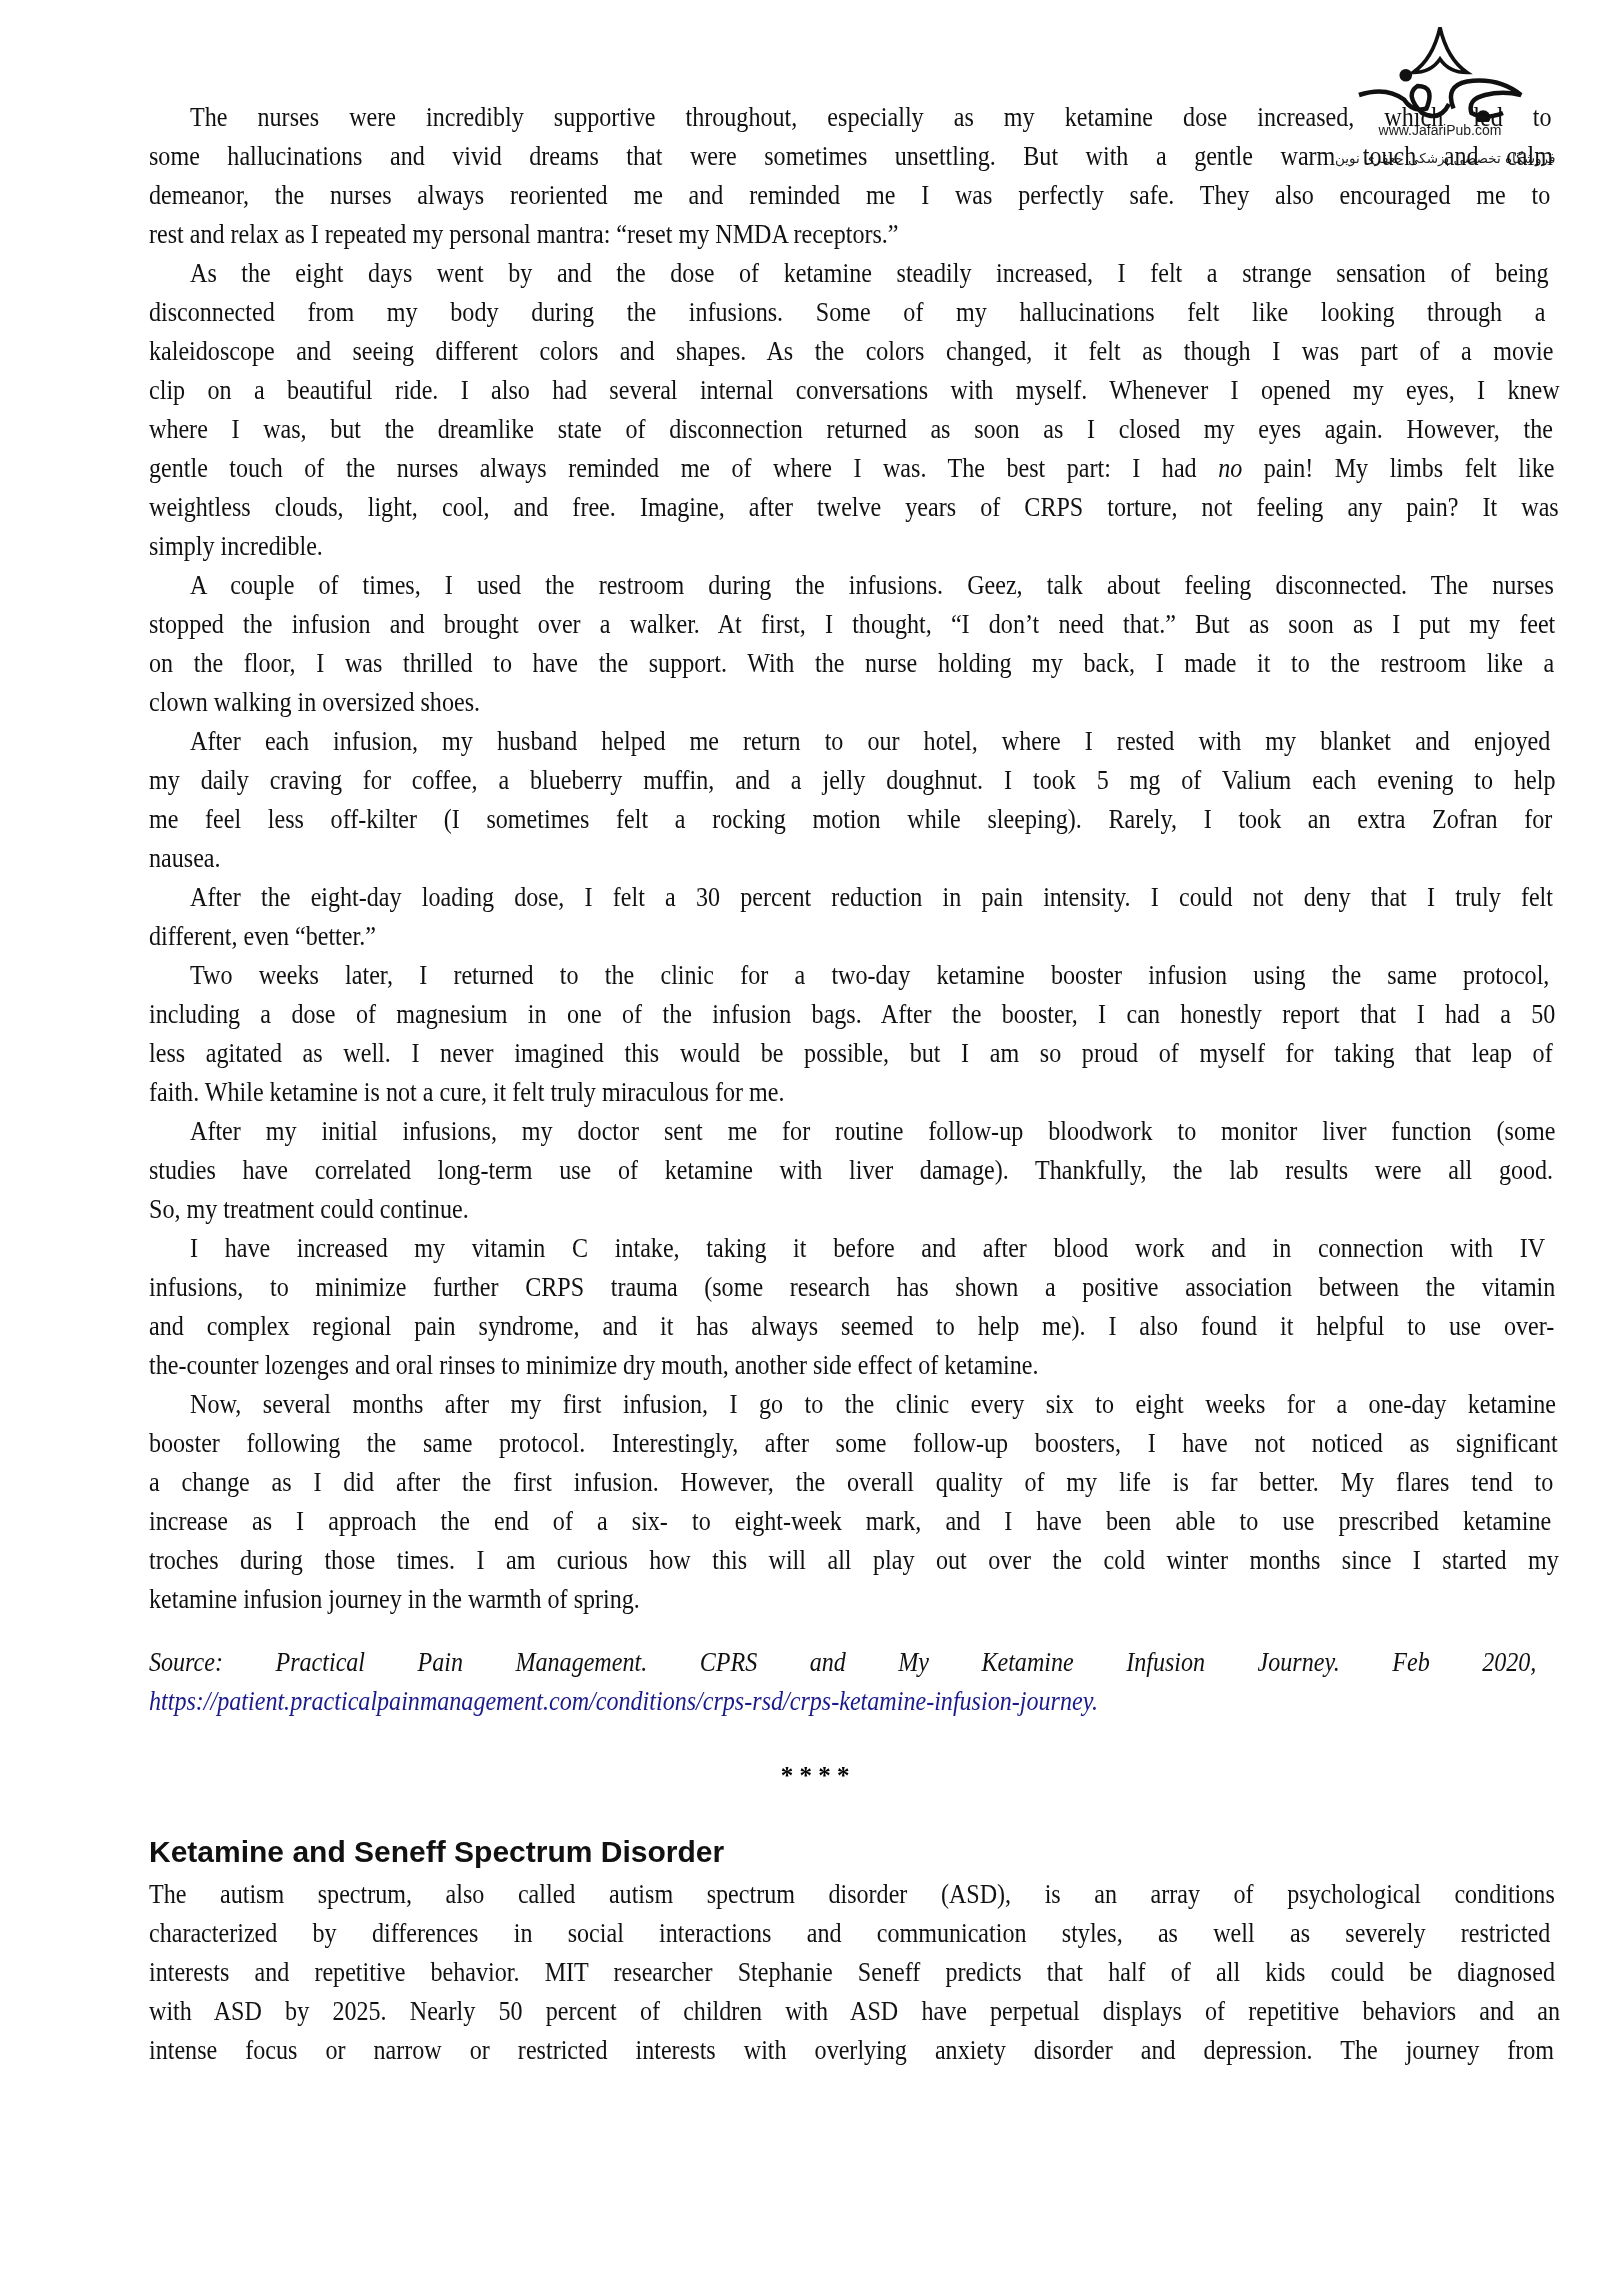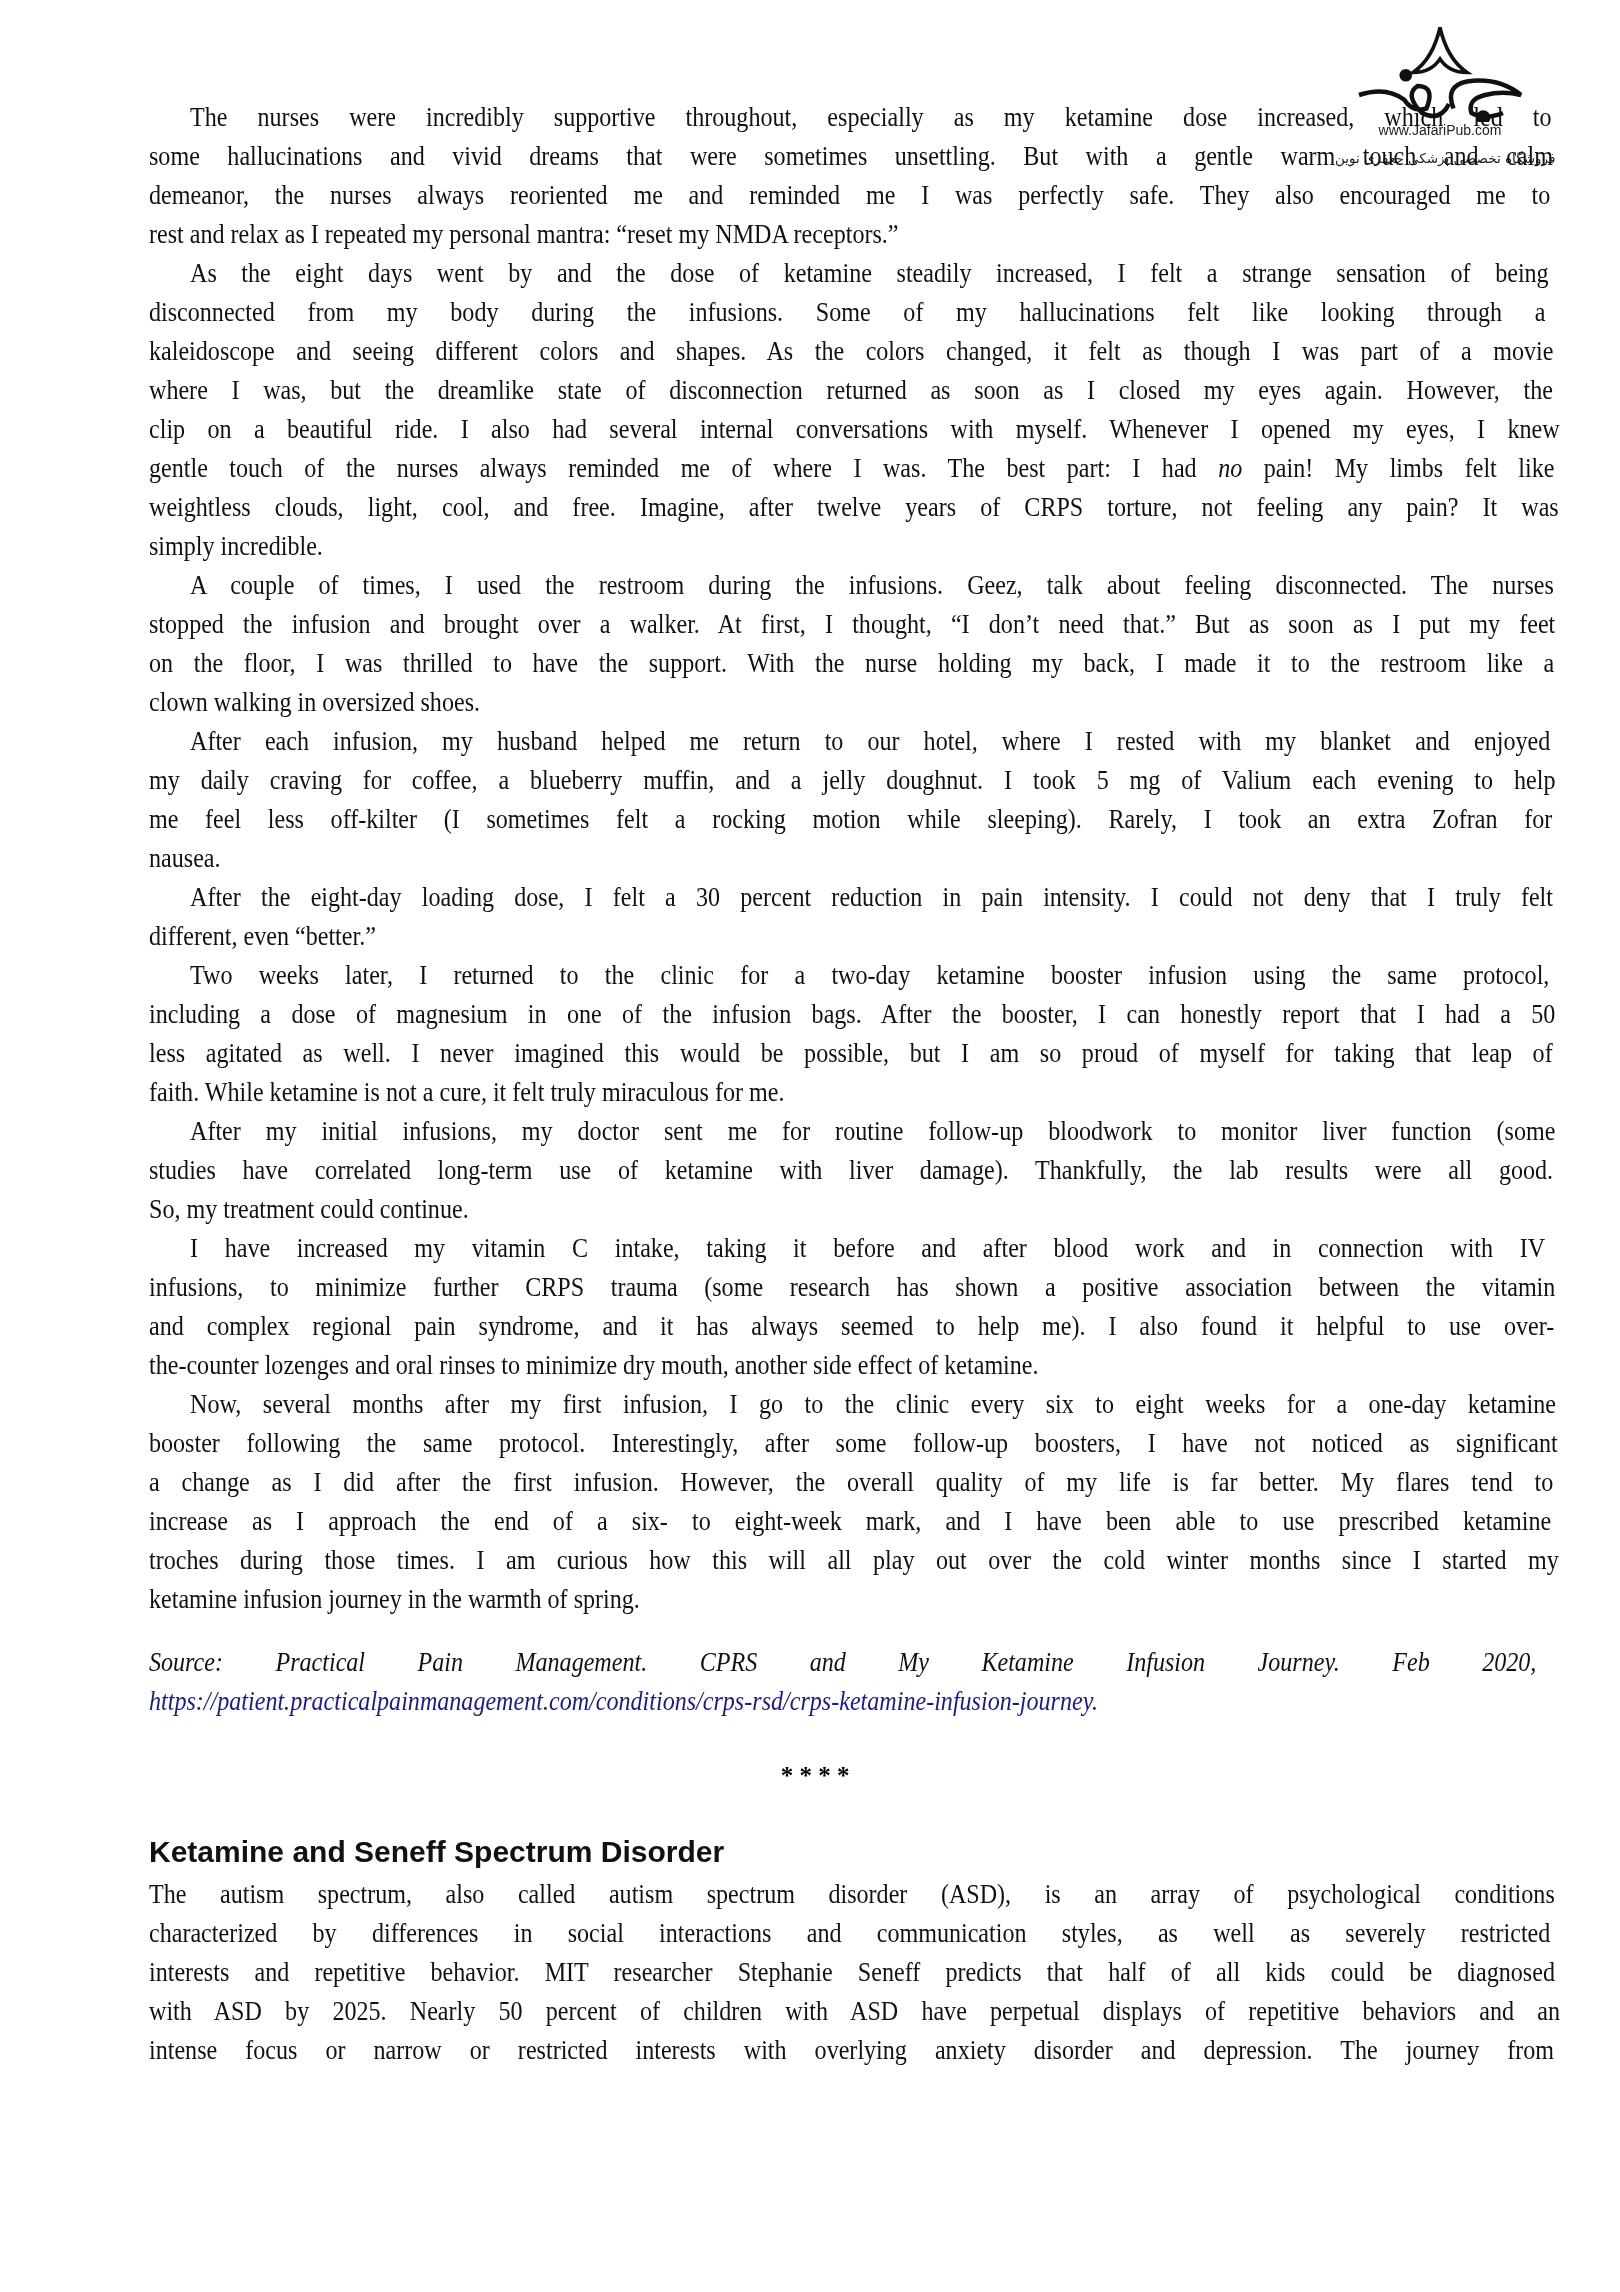--- a/index.html
+++ b/index.html
@@ -53,22 +53,22 @@
       <div>
         <div class="line indent"><span class="t" style="word-spacing: 28px; transform: scaleX(0.86);">The nurses were incredibly supportive throughout, especially as my ketamine dose increased, which led to</span></div>
         <div class="line"><span class="t" style="word-spacing: 25px; transform: scaleX(0.86);">some hallucinations and vivid dreams that were sometimes unsettling. But with a gentle warm touch and calm</span></div>
         <div class="line"><span class="t" style="word-spacing: 23px; transform: scaleX(0.86);">demeanor, the nurses always reoriented me and reminded me I was perfectly safe. They also encouraged me to</span></div>
         <div class="line"><span class="t" style="transform: scaleX(0.86);">rest and relax as I repeated my personal mantra: “reset my NMDA receptors.”</span></div>
       </div>
       <div>
         <div class="line indent"><span class="t" style="word-spacing: 21.6px; transform: scaleX(0.86);">As the eight days went by and the dose of ketamine steadily increased, I felt a strange sensation of being</span></div>
         <div class="line"><span class="t" style="word-spacing: 31px; transform: scaleX(0.86);">disconnected from my body during the infusions. Some of my hallucinations felt like looking through a</span></div>
         <div class="line"><span class="t" style="word-spacing: 18px; transform: scaleX(0.86);">kaleidoscope and seeing different colors and shapes. As the colors changed, it felt as though I was part of a movie</span></div>
+        <div class="line"><span class="t" style="word-spacing: 19px; transform: scaleX(0.86);">clip on a beautiful ride. I also had several internal conversations with myself. Whenever I opened my eyes, I knew</span></div>
         <div class="line"><span class="t" style="word-spacing: 20.5px; transform: scaleX(0.86);">where I was, but the dreamlike state of disconnection returned as soon as I closed my eyes again. However, the</span></div>
-        <div class="line"><span class="t" style="word-spacing: 19px; transform: scaleX(0.86);">clip on a beautiful ride. I also had several internal conversations with myself. Whenever I opened my eyes, I knew</span></div>
         <div class="line"><span class="t" style="word-spacing: 18px; transform: scaleX(0.86);">gentle touch of the nurses always reminded me of where I was. The best part: I had <i>no</i> pain! My limbs felt like</span></div>
         <div class="line"><span class="t" style="word-spacing: 21px; transform: scaleX(0.86);">weightless clouds, light, cool, and free. Imagine, after twelve years of CRPS torture, not feeling any pain? It was</span></div>
         <div class="line"><span class="t" style="transform: scaleX(0.86);">simply incredible.</span></div>
       </div>
       <div>
         <div class="line indent"><span class="t" style="word-spacing: 21px; transform: scaleX(0.86);">A couple of times, I used the restroom during the infusions. Geez, talk about feeling disconnected. The nurses</span></div>
         <div class="line"><span class="t" style="word-spacing: 15.3px; transform: scaleX(0.86);">stopped the infusion and brought over a walker. At first, I thought, “I don’t need that.” But as soon as I put my feet</span></div>
         <div class="line"><span class="t" style="word-spacing: 17px; transform: scaleX(0.86);">on the floor, I was thrilled to have the support. With the nurse holding my back, I made it to the restroom like a</span></div>
         <div class="line"><span class="t" style="transform: scaleX(0.86);">clown walking in oversized shoes.</span></div>
       </div>

